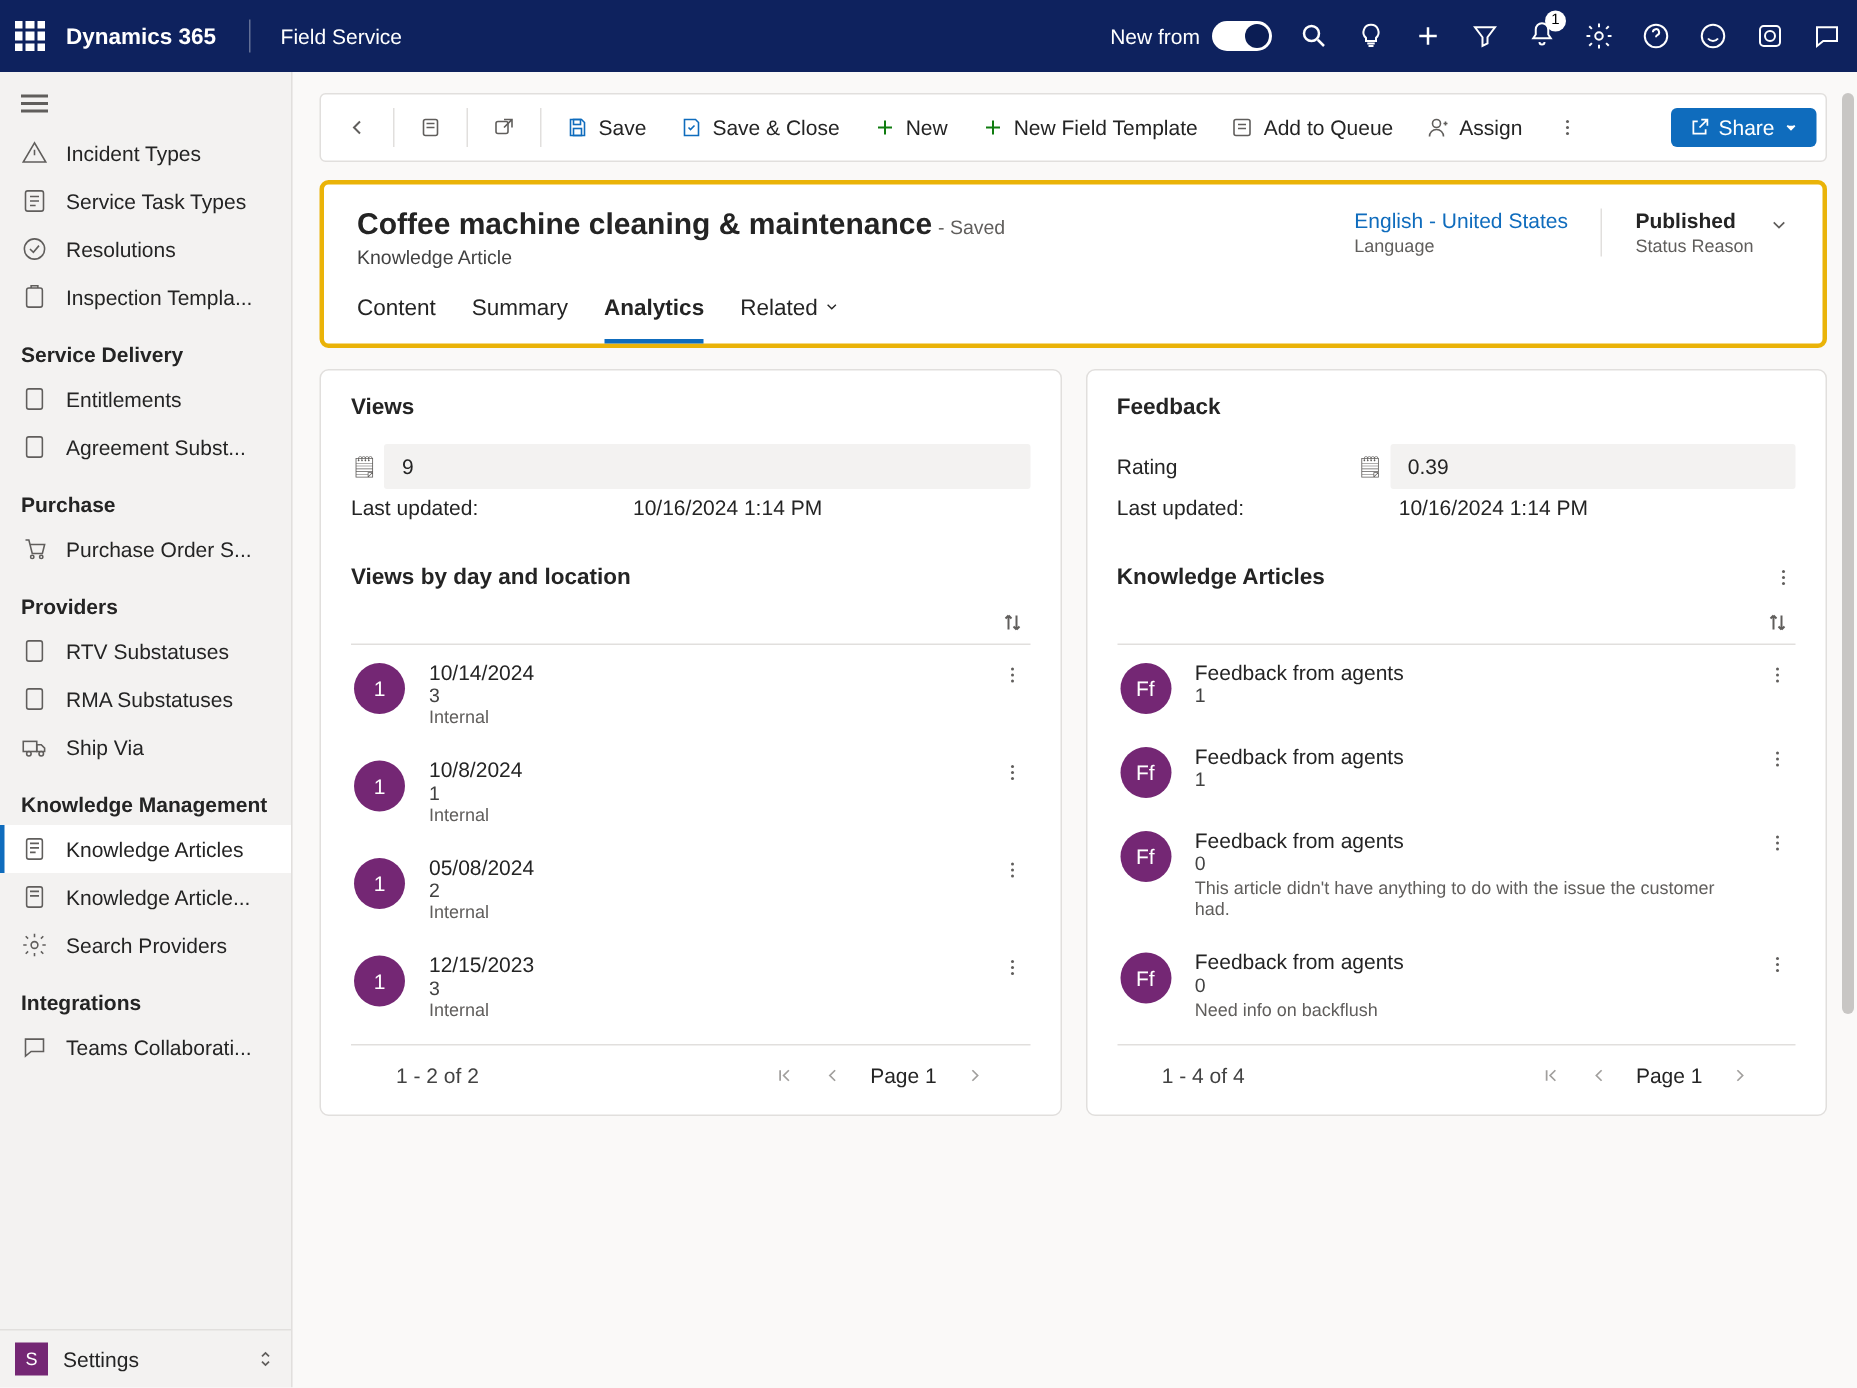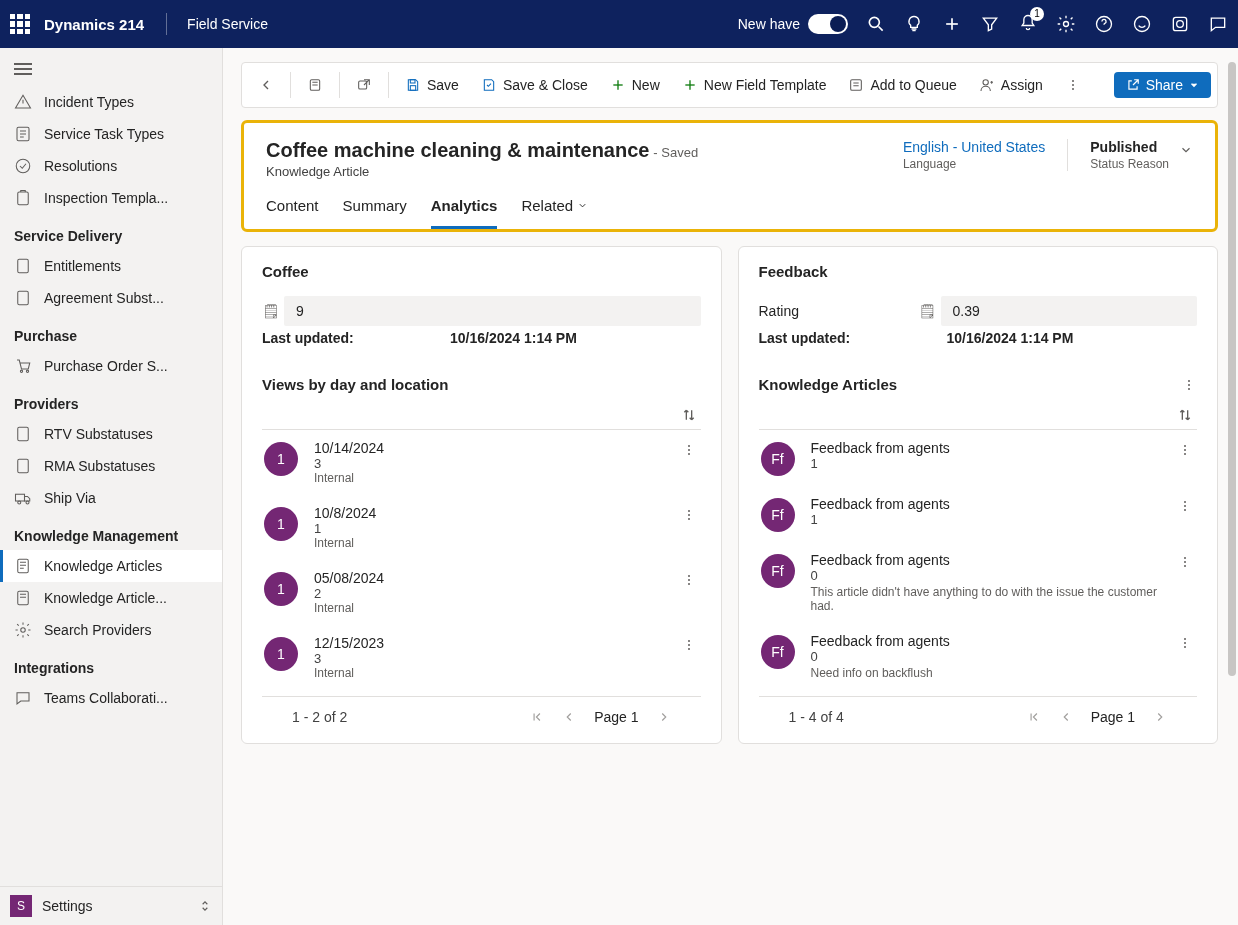--- a/index.html
+++ b/index.html
@@ -13,21 +13,21 @@
 .divider-v { width:1px; height:22px; background:rgba(255,255,255,.35); margin:0 6px 0 8px;}
 .appname { font-size: 14px; }
 .topbar-right { margin-left:auto; display:flex; align-items:center; gap: 18px; }
 .newlook { display:flex; align-items:center; gap:8px; font-size:14px;}
 .toggle { width:40px; height:20px; border-radius:10px; background:#fff; position:relative;}
 .toggle::after{content:"";position:absolute;right:2px;top:2px;width:16px;height:16px;border-radius:50%;background:#0b1d54;}
 .topicon { width:20px; height:20px; fill:#fff; stroke:#fff; position:relative;}
 .badge { position:absolute; top:-6px; right:-6px; background:#fff; color:#000; font-size:10px; border-radius:50%; width:14px; height:14px; display:flex; align-items:center; justify-content:center;}
 
 .shell { display:flex; height: calc(100vh - 48px); }
-.sidebar { width: 223px; background:#f3f2f1; border-right:1px solid #e1dfdd; display:flex; flex-direction:column; position:relative;}
+.sidebar { width: 195px; background:#f3f2f1; border-right:1px solid #e1dfdd; display:flex; flex-direction:column; position:relative;}
 .sidebar-scroll { flex:1; overflow-y:auto; padding: 8px 0 0 0;}
 .hamburger { padding:6px 14px 10px;}
 .ham-lines{width:18px;height:2px;background:#605e5c;box-shadow:0 5px 0 #605e5c,0 -5px 0 #605e5c;margin:6px 0;}
 .nav-group-title { font-weight:600; font-size:14px; padding: 14px 14px 6px; color:#242424;}
 .nav-item { display:flex; align-items:center; gap:12px; padding:7px 14px; cursor:pointer; font-size:14px; color:#242424; white-space:nowrap; overflow:hidden; text-overflow:ellipsis;}
 .nav-item.selected { background:#fff; border-left:3px solid #0f6cbd; padding-left:11px;}
 .nav-icon { width:18px; height:18px; flex-shrink:0; fill:none; stroke:#605e5c; stroke-width:1.4;}
 .sidebar-footer { border-top:1px solid #e1dfdd; padding:8px 10px; display:flex; align-items:center; gap:10px; background:#f3f2f1;}
 .sq { width:22px;height:22px;background:#742774;color:#fff;display:flex;align-items:center;justify-content:center;font-size:12px;}
 .updown{margin-left:auto;}
@@ -54,21 +54,21 @@
 .tab{padding:0 0 12px;font-size:15px;color:#242424;cursor:pointer;}
 .tab.active{font-weight:600;border-bottom:3px solid #0f6cbd;}
 .tab .chev-d{font-size:11px;margin-left:4px;}
 
 .panels{display:flex;gap:16px;margin-top:14px;}
 .panel{flex:1;background:#fff;border:1px solid #e1dfdd;border-radius:6px;padding:16px 20px 14px;}
 .panel h3{font-size:15px;font-weight:600;margin-bottom:16px;}
 .field-row{display:flex;align-items:center;margin-bottom:4px;}
 .field-row .ic{width:22px;color:#605e5c;}
 .field-val{background:#f3f2f1;flex:1;padding:7px 12px;border-radius:2px;font-size:14px;}
-.field-row2{display:flex;font-size:14px;color:#242424;margin-bottom:30px;margin-top:2px;font-weight:bold;}
+.field-row2{display:flex;font-size:14px;color:#242424;margin-bottom:30px;margin-top:2px;}
 .field-row2 .l{flex:0 0 188px;}
 .sub-h{font-weight:600;font-size:15px;margin:18px 0 8px;display:flex;align-items:center;}
 .sub-h .more{margin-left:auto;cursor:pointer;}
 .sortbar{display:flex;justify-content:flex-end;border-bottom:1px solid #e1dfdd;padding:6px 4px;}
 .sortic{width:16px;height:16px;}
 .listitem{display:flex;gap:16px;padding:10px 2px;align-items:flex-start;}
 .circle{width:34px;height:34px;border-radius:50%;background:#742774;color:#fff;display:flex;align-items:center;justify-content:center;font-size:14px;flex-shrink:0;margin-top:2px;}
 .li-body{flex:1;}
 .li-title{font-weight:400;font-size:14px;color:#242424;}
 .li-line{font-size:13px;color:#424242;}
@@ -92,27 +92,27 @@
         <span></span>
         <span></span>
         <span></span>
         <span></span>
         <span></span>
         <span></span>
         <span></span>
         <span></span>
         <span></span>
       </div>
-    <div class="brand">Dynamics 214</div>
+    <div class="brand">Dynamics 365</div>
     <div class="divider-v"></div>
     <div class="appname">Field Service</div>
   </div>
   <div class="topbar-right">
     <div class="newlook">
-      <span>New have</span>
+      <span>New from</span>
       <div class="toggle"></div>
     </div>
     <svg class="topicon" viewBox="0 0 24 24">
         <circle cx="10" cy="10" r="6" fill="none" stroke="#fff" stroke-width="2"></circle>
         <line x1="15" y1="15" x2="20" y2="20" stroke="#fff" stroke-width="2"></line>
       </svg>
     <svg class="topicon" viewBox="0 0 24 24">
         <path d="M12 3a6 6 0 0 0-4 10.5V16h8v-2.5A6 6 0 0 0 12 3zM9 18h6M10 20h4" fill="none" stroke="#fff" stroke-width="1.6"></path>
       </svg>
     <svg class="topicon" viewBox="0 0 24 24">
@@ -388,21 +388,21 @@
         <div class="tab active">Analytics</div>
         <div class="tab"><span>Related</span><svg class="chev-d" width="11" height="11" viewBox="0 0 24 24" fill="none" stroke="#242424" stroke-width="2">
                 <path d="m6 9 6 6 6-6"></path>
               </svg></div>
       </div>
     </div>
 
     <div class="panels">
 
       <div class="panel">
-        <h3>Coffee</h3>
+        <h3>Views</h3>
         <div class="field-row">
           <span class="ic">🗒</span>
           <div class="field-val">9</div>
         </div>
         <div class="field-row2">
           <span class="l">Last updated:</span>
           <span>10/16/2024 1:14 PM</span>
         </div>
         <div class="sub-h">
               <span>Views by day and location</span>

